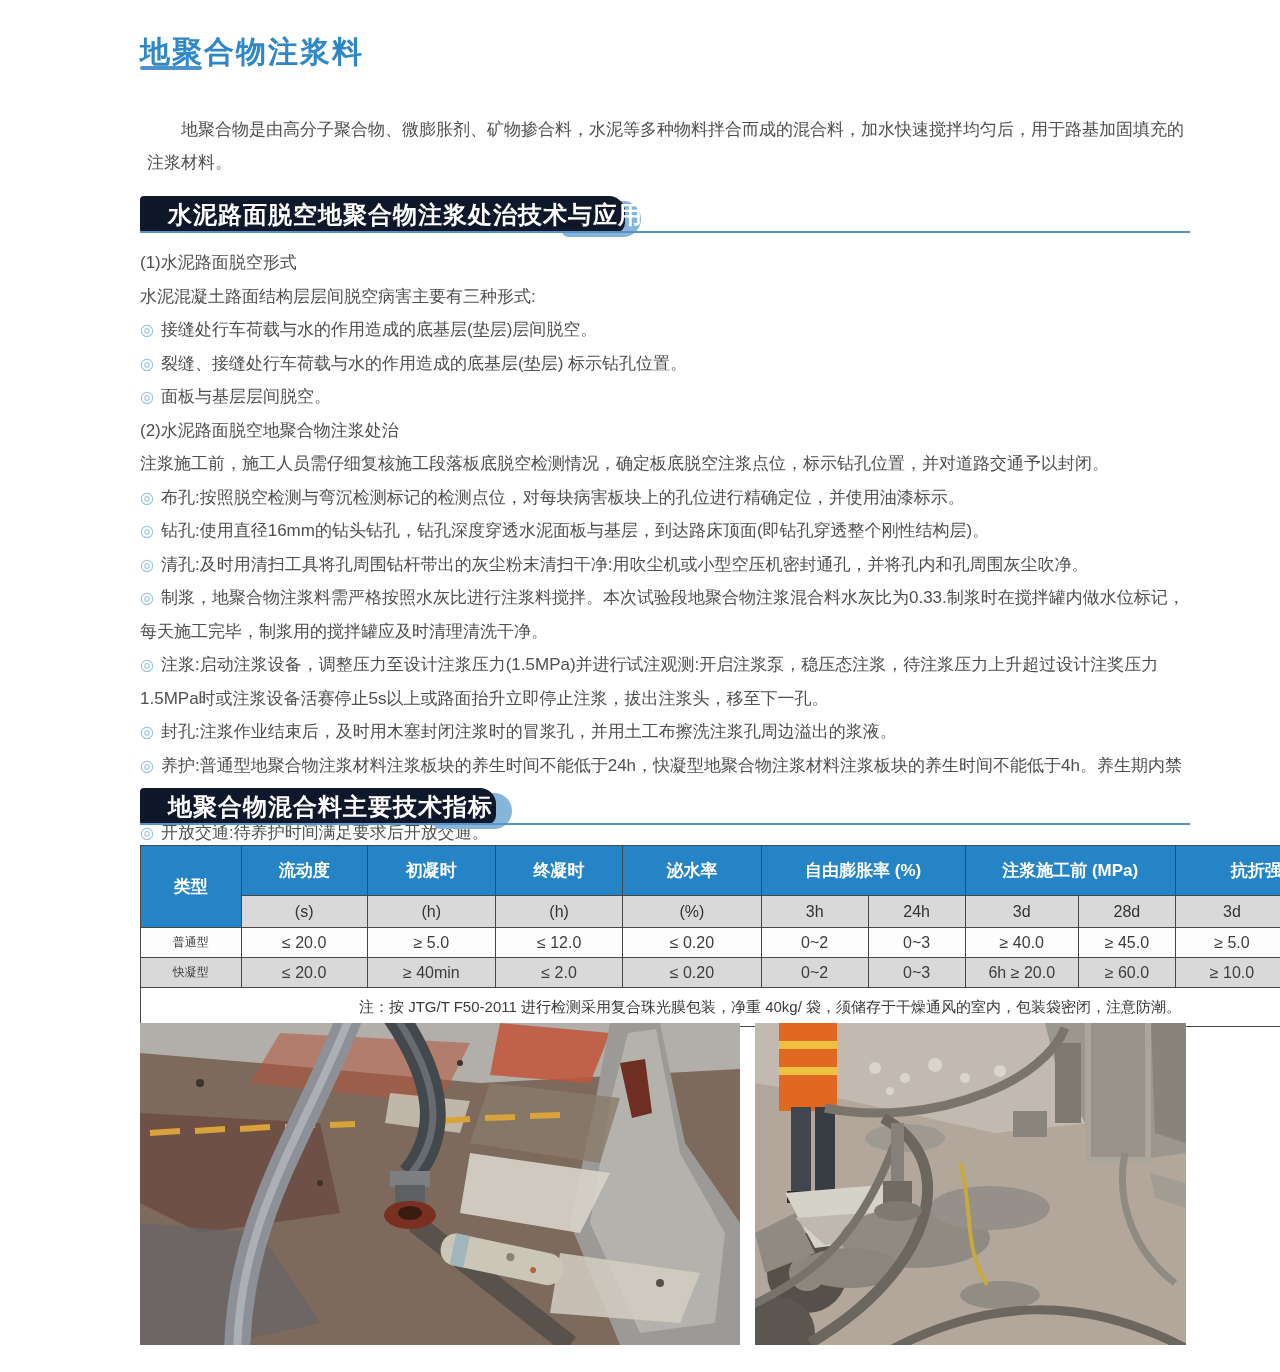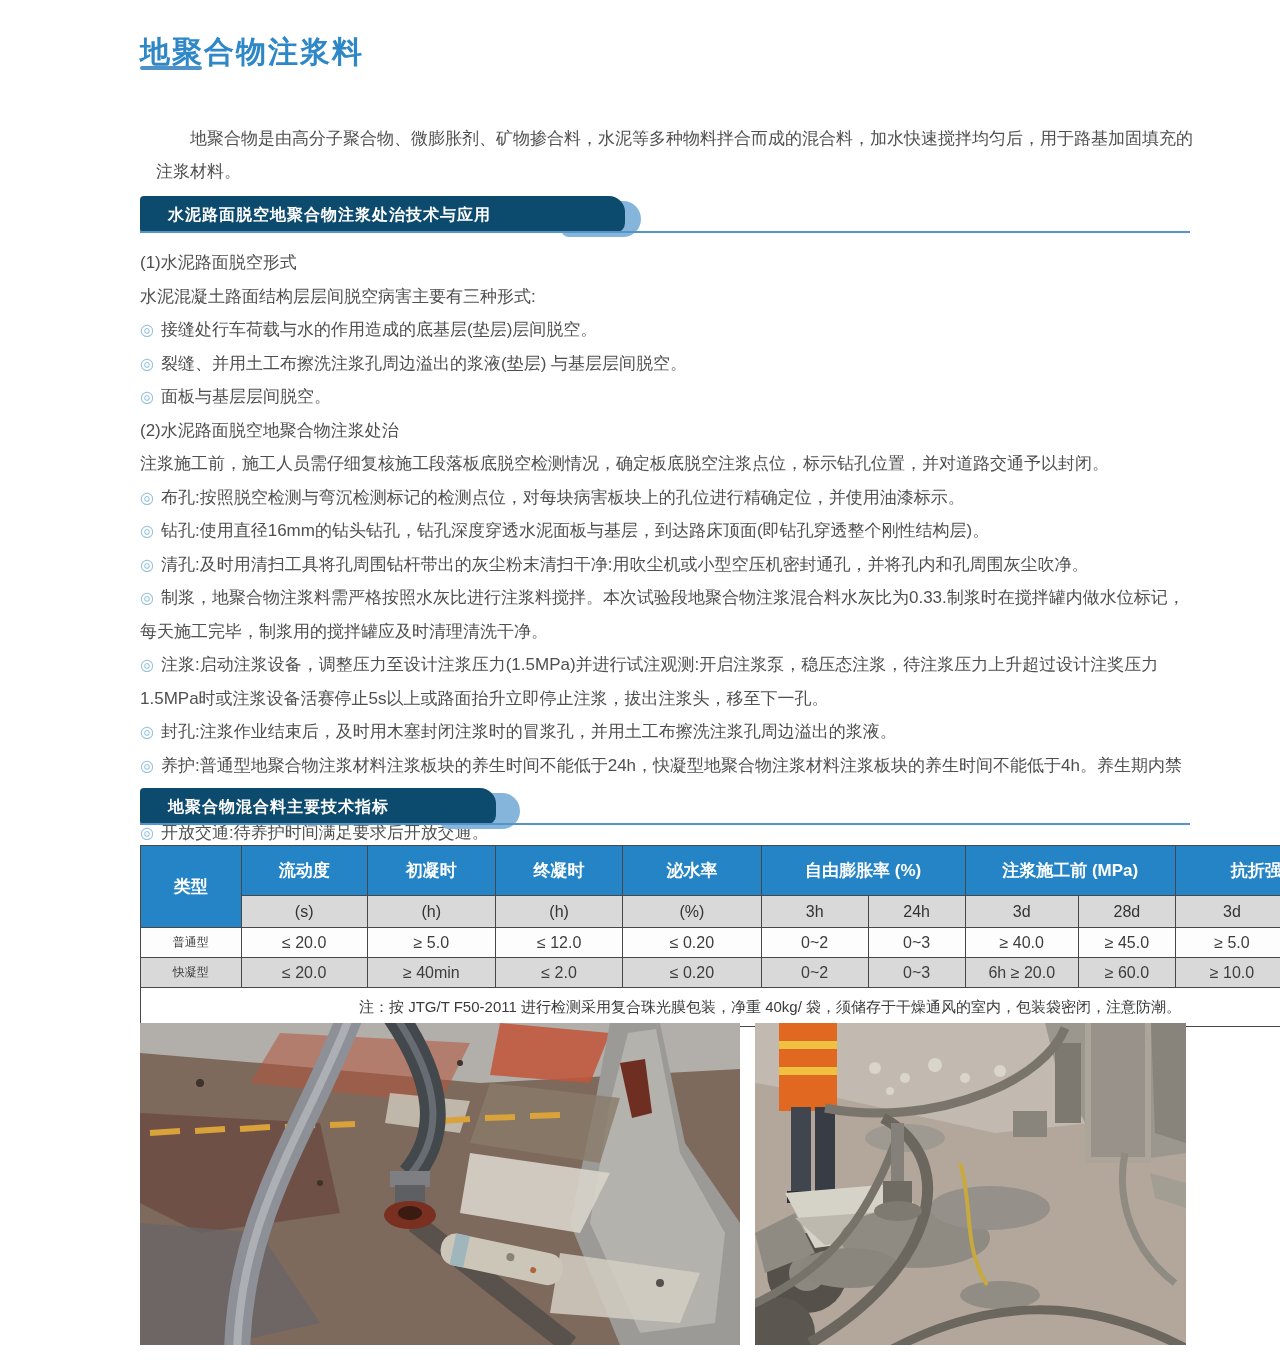--- a/index.html
+++ b/index.html
@@ -2,25 +2,25 @@
 <html><head>
 <meta charset="utf-8">
 <style>
   html,body{margin:0;padding:0;background:#ffffff;}
   body{font-family:"Liberation Sans","DejaVu Sans",sans-serif;}
   #page{position:relative;width:1280px;height:1372px;background:#ffffff;overflow:hidden;}
 
   .page-title{position:absolute;left:140px;top:12px;font-size:30px;font-weight:bold;color:#2e87c6;letter-spacing:2px;}
   .title-underline{position:absolute;left:140px;top:66px;width:62px;height:4px;background:#4f92c8;border-radius:2px;}
 
-  .intro{position:absolute;left:140px;top:106px;width:1050px;font-size:17px;line-height:33px;color:#4f4f4f;text-indent:2em;margin:16px;}
+  .intro{position:absolute;left:140px;top:106px;width:1050px;font-size:17px;line-height:33px;color:#4f4f4f;text-indent:2em;margin:7px;}
 
   .section-bar{position:absolute;height:37px;}
   .bar-underlay{position:absolute;top:5px;right:-16px;width:80px;height:36px;background:#85b5da;border-radius:8px 18px 18px 8px;}
-  .bar-main{position:absolute;left:0;top:0;height:37px;background:#0c4a6e;color:#ffffff;font-weight:bold;font-size:16px;line-height:37px;padding:0 0 0 28px;border-radius:4px 16px 10px 4px;letter-spacing:1px;white-space:nowrap;}
+  .bar-main{position:absolute;left:0;top:0;height:37px;background:#0f172a;color:#ffffff;font-weight:bold;font-size:24px;line-height:37px;padding:0 0 0 28px;border-radius:4px 16px 10px 4px;letter-spacing:1px;white-space:nowrap;}
   .bar-rule{position:absolute;left:140px;width:1050px;height:2px;background:#5593c8;}
 
   .body-list{position:absolute;left:140px;top:246px;width:1052px;}
   .bline{margin:0;font-size:17px;line-height:33.5px;color:#4f4f4f;}
   .bullet{color:#94c1dd;margin-right:7px;font-size:16px;}
 
   table.spec{position:absolute;left:140px;top:845px;width:1260px;border-collapse:collapse;table-layout:fixed;}
   table.spec th,table.spec td{border:1px solid #474747;text-align:center;vertical-align:middle;padding:0 2px;}
   tr.hrow1 th{background:#2484c6;color:#ffffff;font-size:17px;font-weight:bold;height:49px;}
   tr.hrow2 th{background:#d9d9d9;color:#333333;font-size:16px;font-weight:normal;height:31px;}
@@ -47,35 +47,35 @@
   <div class="section-bar" style="left:140px;top:196px;width:485px;">
     <div class="bar-underlay"></div>
     <div class="bar-main" style="width:457px;">水泥路面脱空地聚合物注浆处治技术与应用</div>
   </div>
   <div class="bar-rule" style="top:231px;"></div>
 
   <div class="body-list">
       <p class="bline"><span>(1)水泥路面脱空形式</span></p>
       <p class="bline"><span>水泥混凝土路面结构层层间脱空病害主要有三种形式:</span></p>
       <p class="bline"><span class="bullet">◎</span><span>接缝处行车荷载与水的作用造成的底基层(垫层)层间脱空。</span></p>
-      <p class="bline"><span class="bullet">◎</span><span>裂缝、并用土工布擦洗注浆孔周边溢出的浆液(垫层) 与基层层间脱空。</span></p>
+      <p class="bline"><span class="bullet">◎</span><span>裂缝、接缝处行车荷载与水的作用造成的底基层(垫层) 标示钻孔位置。</span></p>
       <p class="bline"><span class="bullet">◎</span><span>面板与基层层间脱空。</span></p>
       <p class="bline"><span>(2)水泥路面脱空地聚合物注浆处治</span></p>
       <p class="bline"><span>注浆施工前，施工人员需仔细复核施工段落板底脱空检测情况，确定板底脱空注浆点位，标示钻孔位置，并对道路交通予以封闭。</span></p>
       <p class="bline"><span class="bullet">◎</span><span>布孔:按照脱空检测与弯沉检测标记的检测点位，对每块病害板块上的孔位进行精确定位，并使用油漆标示。</span></p>
       <p class="bline"><span class="bullet">◎</span><span>钻孔:使用直径16mm的钻头钻孔，钻孔深度穿透水泥面板与基层，到达路床顶面(即钻孔穿透整个刚性结构层)。</span></p>
       <p class="bline"><span class="bullet">◎</span><span>清孔:及时用清扫工具将孔周围钻杆带出的灰尘粉末清扫干净:用吹尘机或小型空压机密封通孔，并将孔内和孔周围灰尘吹净。</span></p>
       <p class="bline"><span class="bullet">◎</span><span>制浆，地聚合物注浆料需严格按照水灰比进行注浆料搅拌。本次试验段地聚合物注浆混合料水灰比为0.33.制浆时在搅拌罐内做水位标记，每天施工完毕，制浆用的搅拌罐应及时清理清洗干净。</span></p>
       <p class="bline"><span class="bullet">◎</span><span>注浆:启动注浆设备，调整压力至设计注浆压力(1.5MPa)并进行试注观测:开启注浆泵，稳压态注浆，待注浆压力上升超过设计注奖压力1.5MPa时或注浆设备活赛停止5s以上或路面抬升立即停止注浆，拔出注浆头，移至下一孔。</span></p>
       <p class="bline"><span class="bullet">◎</span><span>封孔:注浆作业结束后，及时用木塞封闭注浆时的冒浆孔，并用土工布擦洗注浆孔周边溢出的浆液。</span></p>
       <p class="bline"><span class="bullet">◎</span><span>养护:普通型地聚合物注浆材料注浆板块的养生时间不能低于24h，快凝型地聚合物注浆材料注浆板块的养生时间不能低于4h。养生期内禁止车辆通行。</span></p>
       <p class="bline"><span class="bullet">◎</span><span>开放交通:待养护时间满足要求后开放交通。</span></p>
     </div>
 
-  <div class="section-bar" style="left:140px;top:788px;width:356px;padding-left:8px;">
+  <div class="section-bar" style="left:140px;top:788px;width:356px;">
     <div class="bar-underlay"></div>
     <div class="bar-main" style="width:328px;">地聚合物混合料主要技术指标</div>
   </div>
   <div class="bar-rule" style="top:823px;"></div>
 
   <table class="spec">
     <colgroup>
       <col style="width:8.0%">
         <col style="width:10.0%">
         <col style="width:10.2%">

